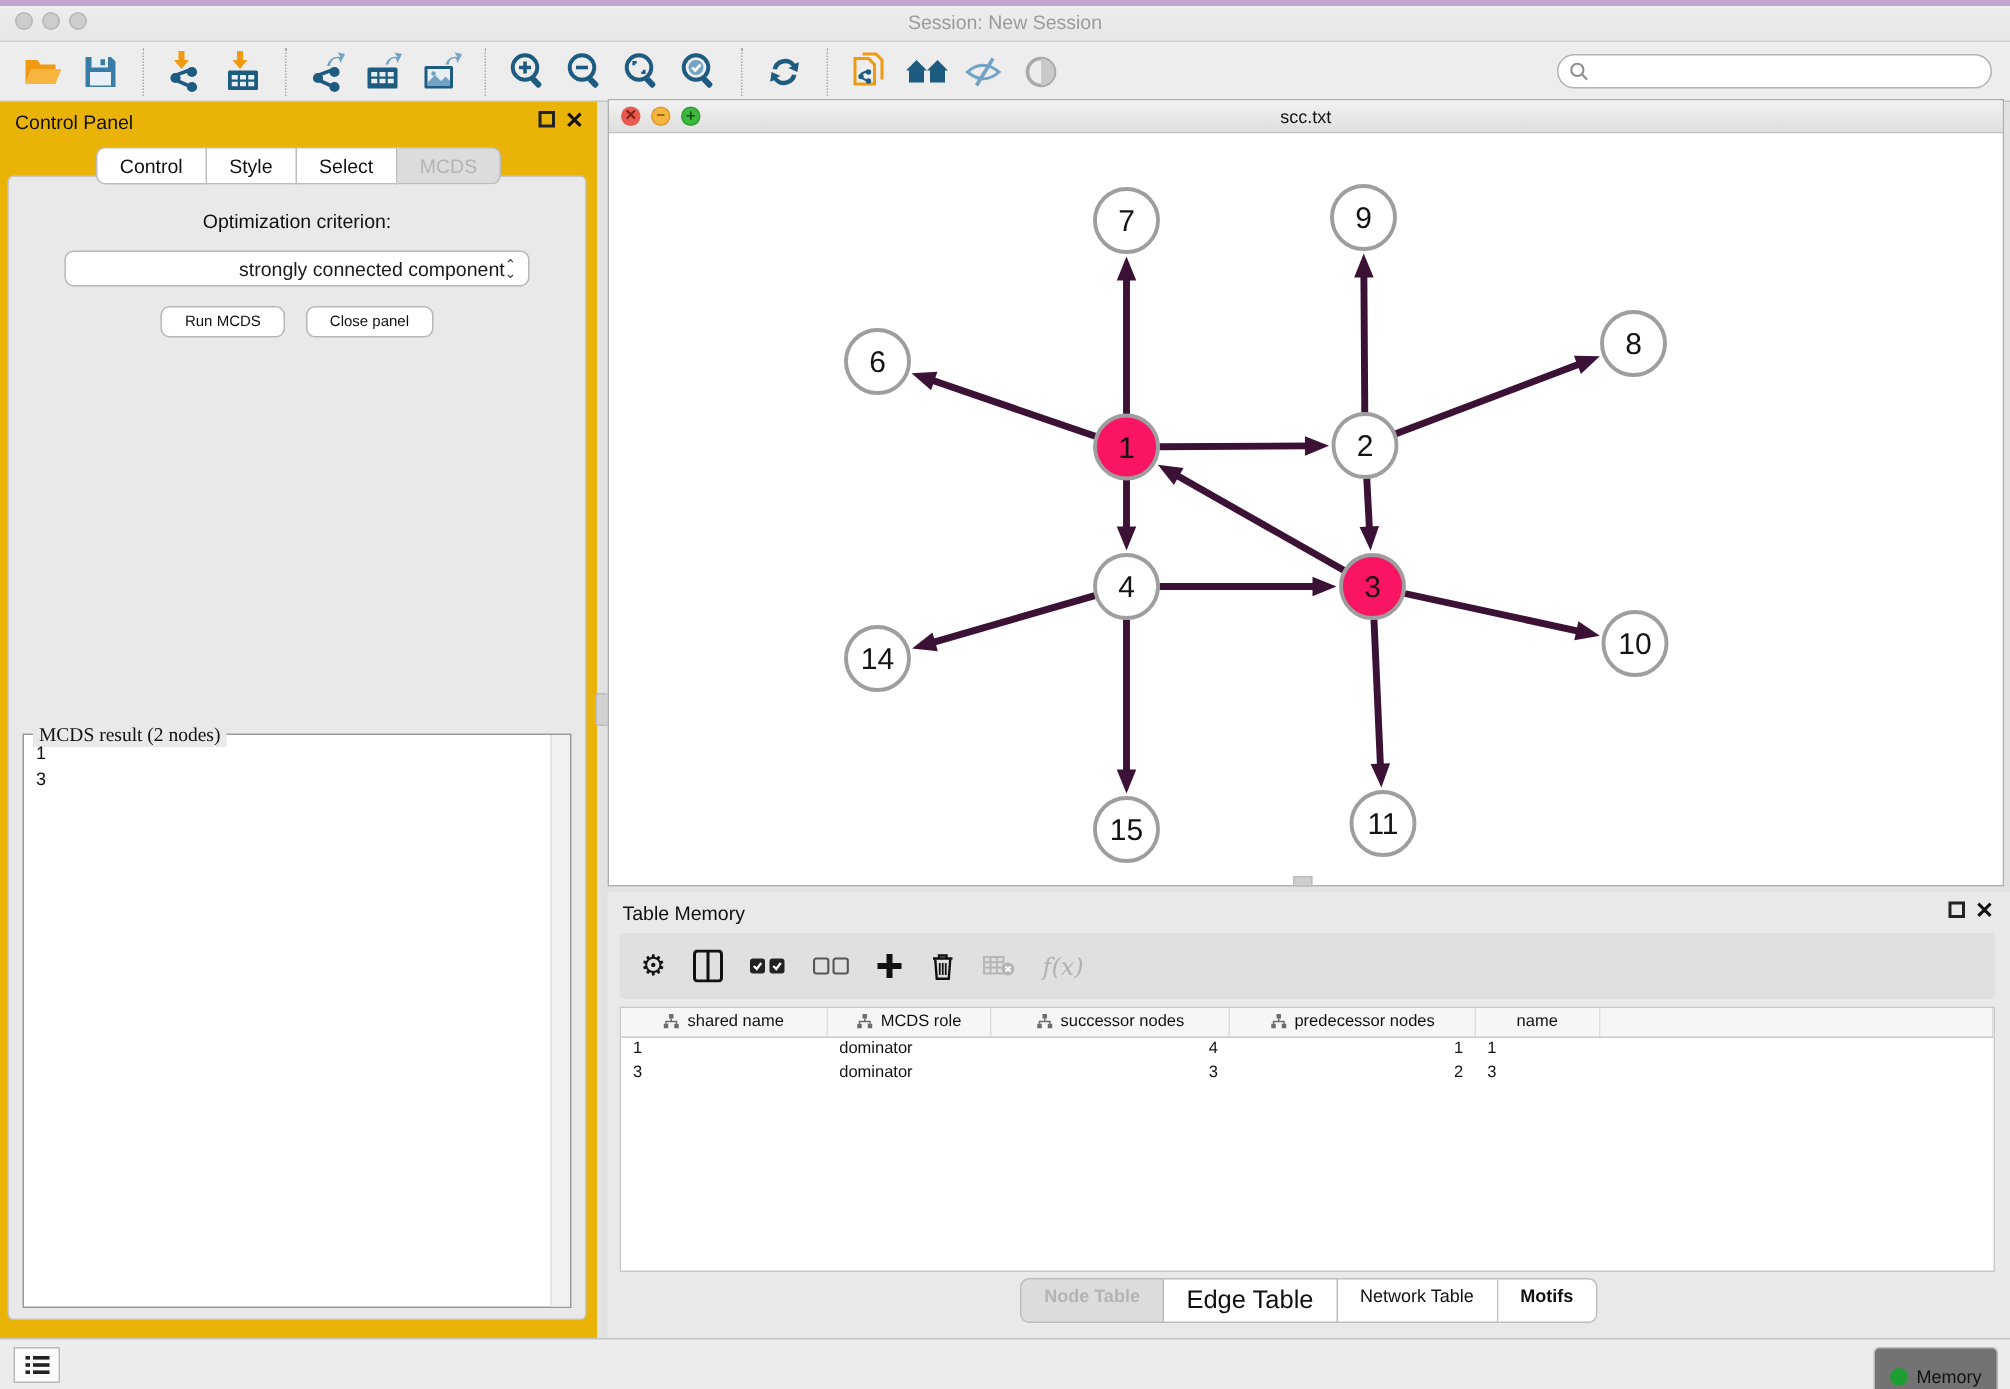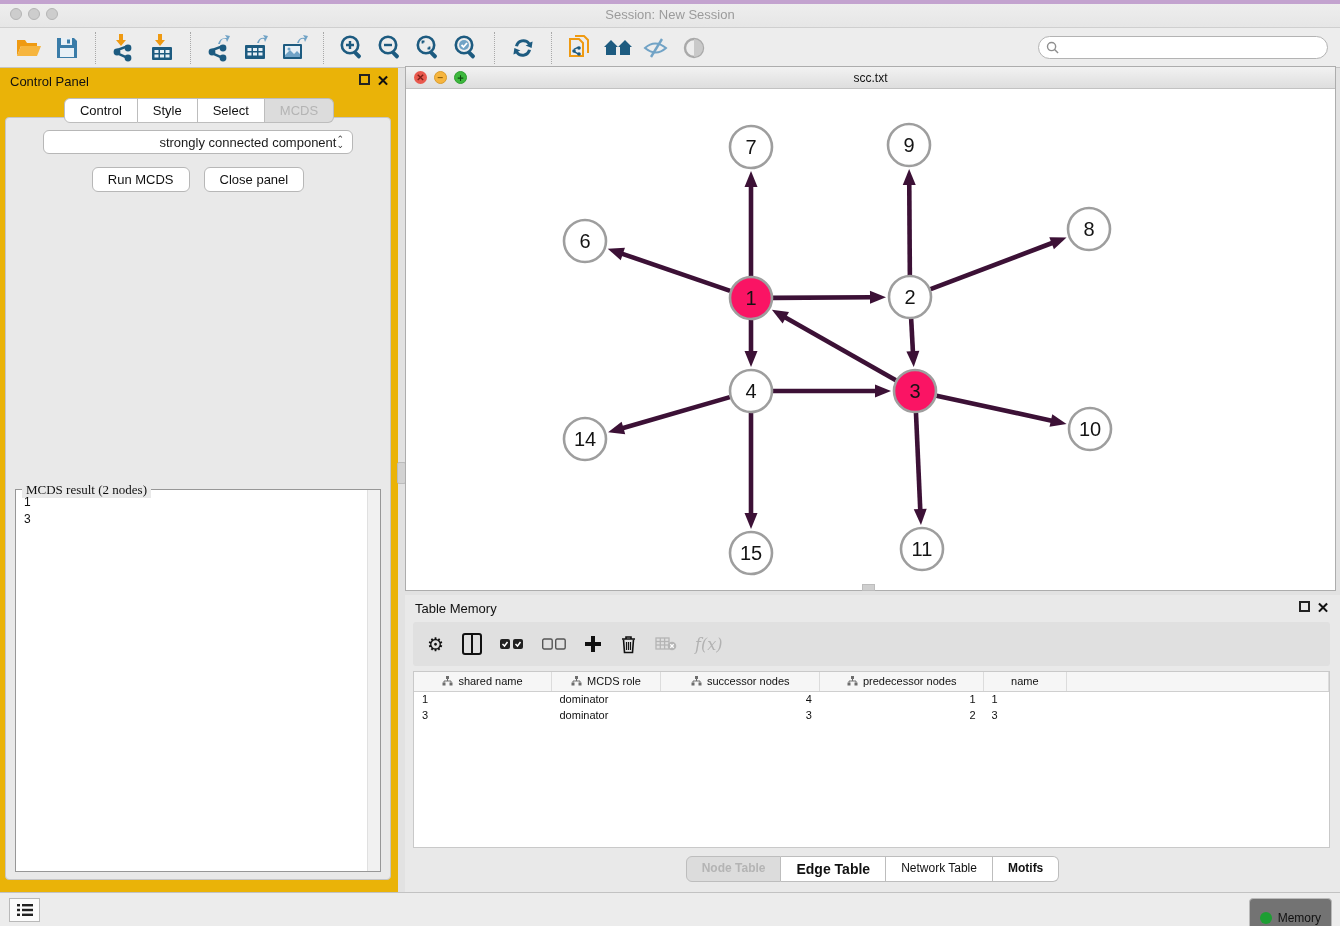--- a/index.html
+++ b/index.html
@@ -64,21 +64,21 @@
   #criterion-select{
     margin:12px auto 0 auto;width:310px;height:24px;background:#fff;
     border:1px solid #b7b7b7;border-radius:6px;display:flex;align-items:center;
     font-size:13px;padding:0 8px;cursor:pointer;position:relative;
   }
   #criterion-select .sel-text{flex:1;text-align:right;}
   .stepper{display:flex;flex-direction:column;align-items:center;line-height:6px;font-size:9px;color:#333;}
   .btn-row{display:flex;justify-content:center;gap:14px;margin-top:13px;}
   .mac-btn{
     background:#fff;border:1px solid #b7b7b7;border-radius:6px;
-    font-size:13px;padding:4px 15px;cursor:pointer;color:#111;
+    font-size:10px;padding:4px 15px;cursor:pointer;color:#111;
     font-family:"Liberation Sans",sans-serif;
     text-align:right;
   }
   #result-box{
     position:absolute;left:9px;right:9px;top:371px;bottom:7px;
     border:1px solid #979797;background:#fff;
   }
   #result-box .legend{
     position:absolute;top:-8px;left:6px;background:#e9e9e9;padding:0 4px;
     font-size:13px;color:#111;font-family:Liberation Serif, serif;
@@ -326,20 +326,21 @@
         <span class="close-x">✕</span>
       </span>
   </div>
   <div class="tabs-row" id="cp-tabs">
       <div class="tab">Control</div>
       <div class="tab">Style</div>
       <div class="tab">Select</div>
       <div class="tab active">MCDS</div>
     </div>
   <div id="cp-content">
+    <div id="opt-label">Optimization criterion:</div>
     <div id="criterion-select">
       <span class="sel-text">strongly connected component</span>
       <span class="stepper">
           <span>⌃</span>
           <span>⌄</span>
         </span>
     </div>
     <div class="btn-row">
       <button class="mac-btn">Run MCDS</button>
       <button class="mac-btn">Close panel</button>
@@ -558,21 +559,21 @@
             <td class="ar">3</td>
             <td class="ar">2</td>
             <td class="al">3</td>
             <td></td>
           </tr>
         </tbody>
     </table>
   </div>
   <div id="tp-tabs" class="tabs-row">
       <div class="tab active" style="font-weight: bold; font-size: 12px;">Node Table</div>
-      <div class="tab" style="font-weight: bold; font-size: 14px;">Edge Table</div>
+      <div class="tab" style="font-weight: normal; font-size: 17px;">Edge Table</div>
       <div class="tab" style="font-weight: normal; font-size: 12px;">Network Table</div>
       <div class="tab" style="font-weight: bold; font-size: 12px;">Motifs</div>
     </div>
 </div>
 
 <div id="status-bar">
   <div id="list-btn">
     <svg width="18" height="14" viewBox="0 0 18 14">
         <g fill="#222">
           <rect x="1" y="1" width="3" height="2.4"></rect>

